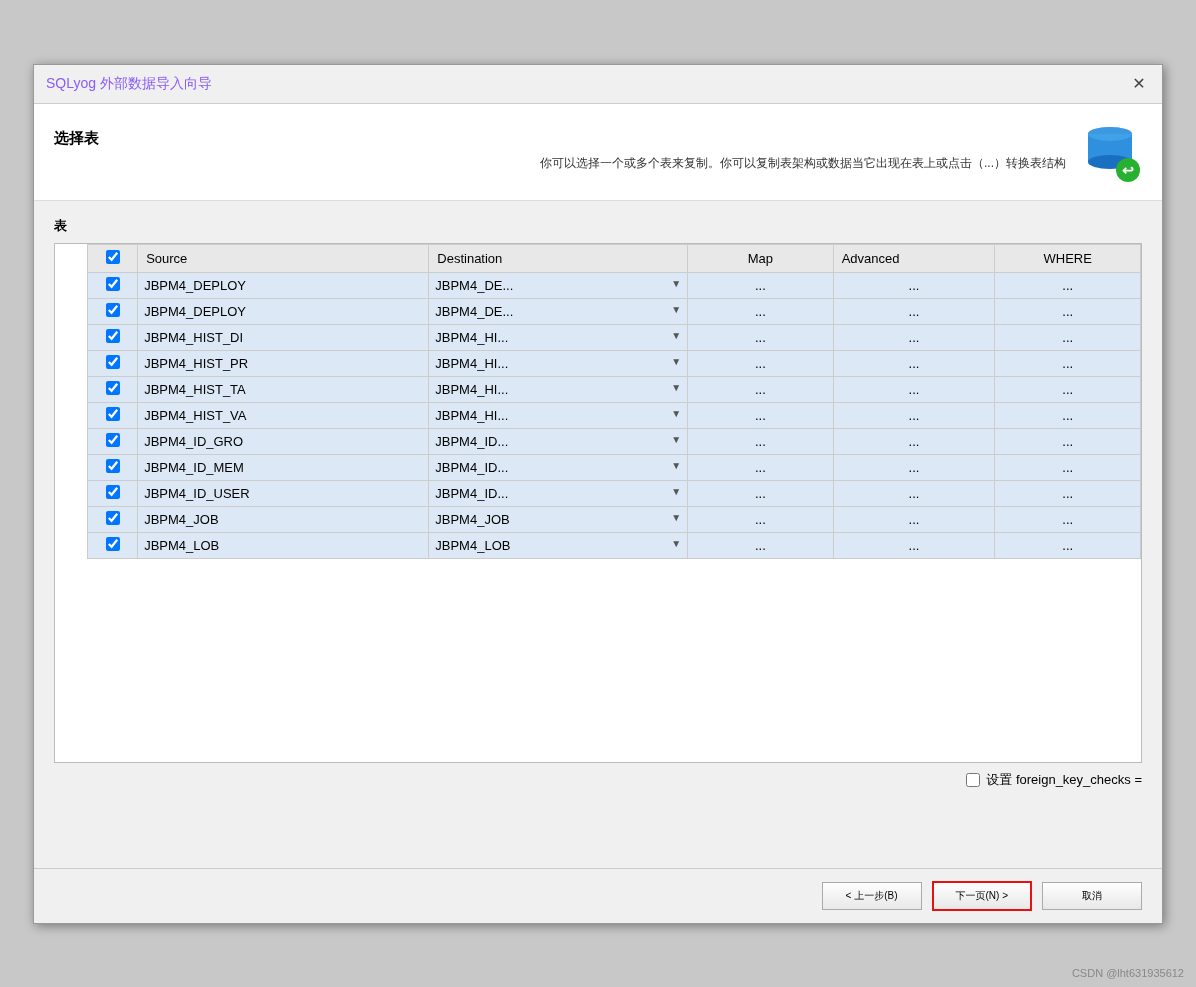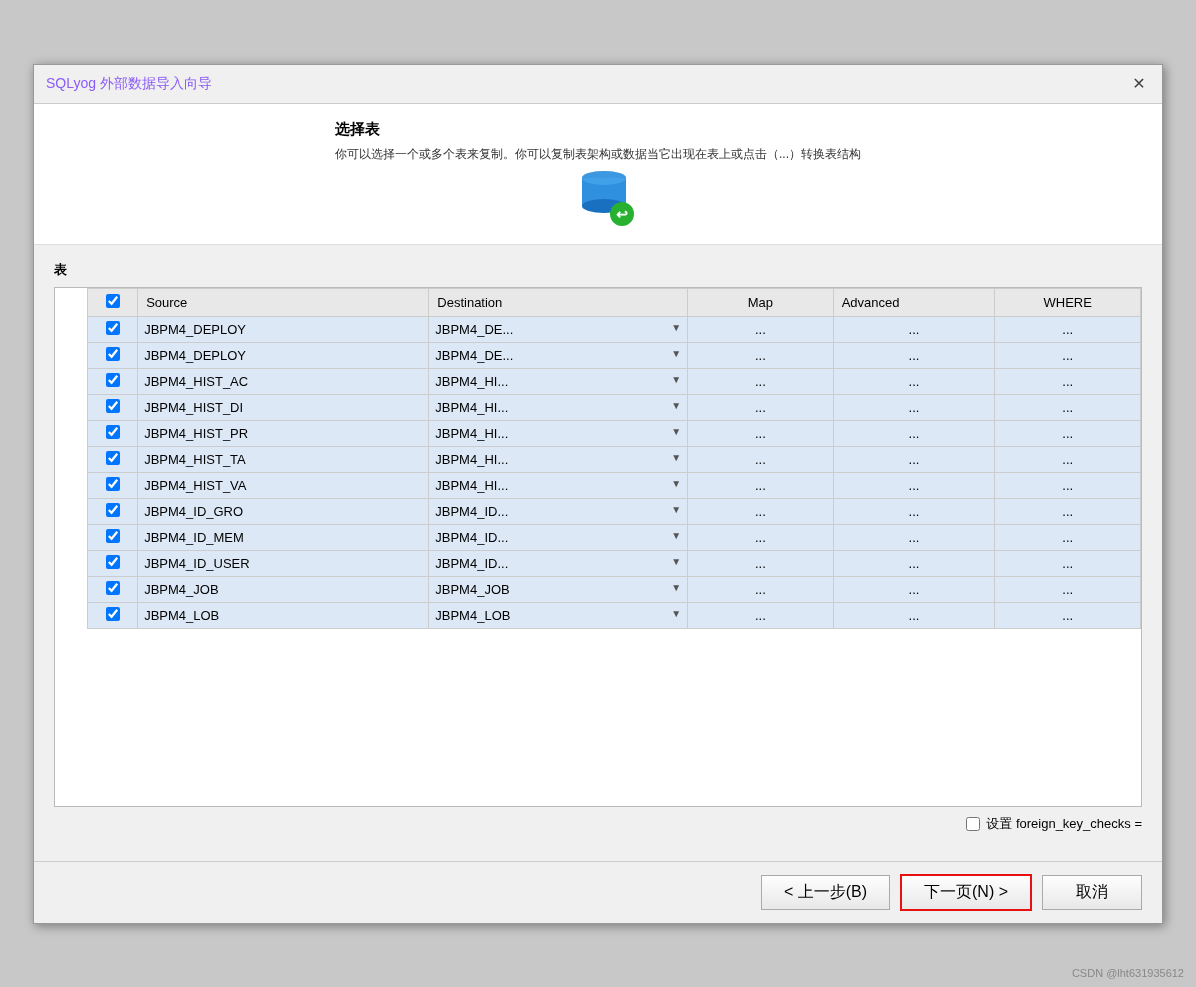--- a/index.html
+++ b/index.html
@@ -48,32 +48,32 @@
       justify-content: center;
       color: #444;
     }
     .header-section {
       background: #fff;
       padding: 16px 20px;
       display: flex;
       justify-content: space-between;
       align-items: center;
       border-bottom: 1px solid #ddd;
-      flex-direction: column;
     }
     .header-text { flex: 1; }
     .header-title {
       font-size: 15px;
       font-weight: bold;
       margin-bottom: 6px;
     }
     .header-desc {
       font-size: 12px;
       color: #333;
       line-height: 1.6;
+      text-align: right;
     }
     .header-icon {
       width: 64px;
       height: 64px;
       flex-shrink: 0;
       margin-left: 12px;
     }
     .content-section {
       flex: 1;
       padding: 16px 20px;
@@ -159,21 +159,21 @@
       display: flex;
       justify-content: flex-end;
       align-items: center;
       padding: 12px 20px;
       gap: 10px;
       border-top: 1px solid #ccc;
       background: #f0f0f0;
     }
     .btn {
       padding: 6px 22px;
-      font-size: 16px;
+      font-size: 10px;
       font-family: "Microsoft YaHei", sans-serif;
       border: 1px solid #aaa;
       background: linear-gradient(to bottom, #fefefe, #e8e8e8);
       cursor: pointer;
       min-width: 100px;
     }
     .btn-next {
       border: 2px solid #e81010;
       background: linear-gradient(to bottom, #fefefe, #e8e8e8);
       text-align: right;
@@ -259,33 +259,20 @@
                   <span>JBPM4_DE...</span>
                   <span style="font-size: 10px; color: rgb(85, 85, 85);">▼</span>
                 </div>
               </td>
               <td class="col-map">...</td>
               <td class="col-advanced">...</td>
               <td class="col-where">...</td>
             </tr>
             <tr>
               <td class="col-check"><input type="checkbox" checked="" style=""></td>
-              <td class="col-source">JBPM4_HIST_AC</td>
-              <td class="col-dest">
-                <div class="map-cell" style="justify-content: space-between;">
-                  <span>JBPM4_HI...</span>
-                  <span style="font-size: 10px; color: rgb(85, 85, 85);">▼</span>
-                </div>
-              </td>
-              <td class="col-map">...</td>
-              <td class="col-advanced">...</td>
-              <td class="col-where">...</td>
-            </tr>
-            <tr>
-              <td class="col-check"><input type="checkbox" checked="" style=""></td>
               <td class="col-source">JBPM4_HIST_DI</td>
               <td class="col-dest">
                 <div class="map-cell" style="justify-content: space-between;">
                   <span>JBPM4_HI...</span>
                   <span style="font-size: 10px; color: rgb(85, 85, 85);">▼</span>
                 </div>
               </td>
               <td class="col-map">...</td>
               <td class="col-advanced">...</td>
               <td class="col-where">...</td>

